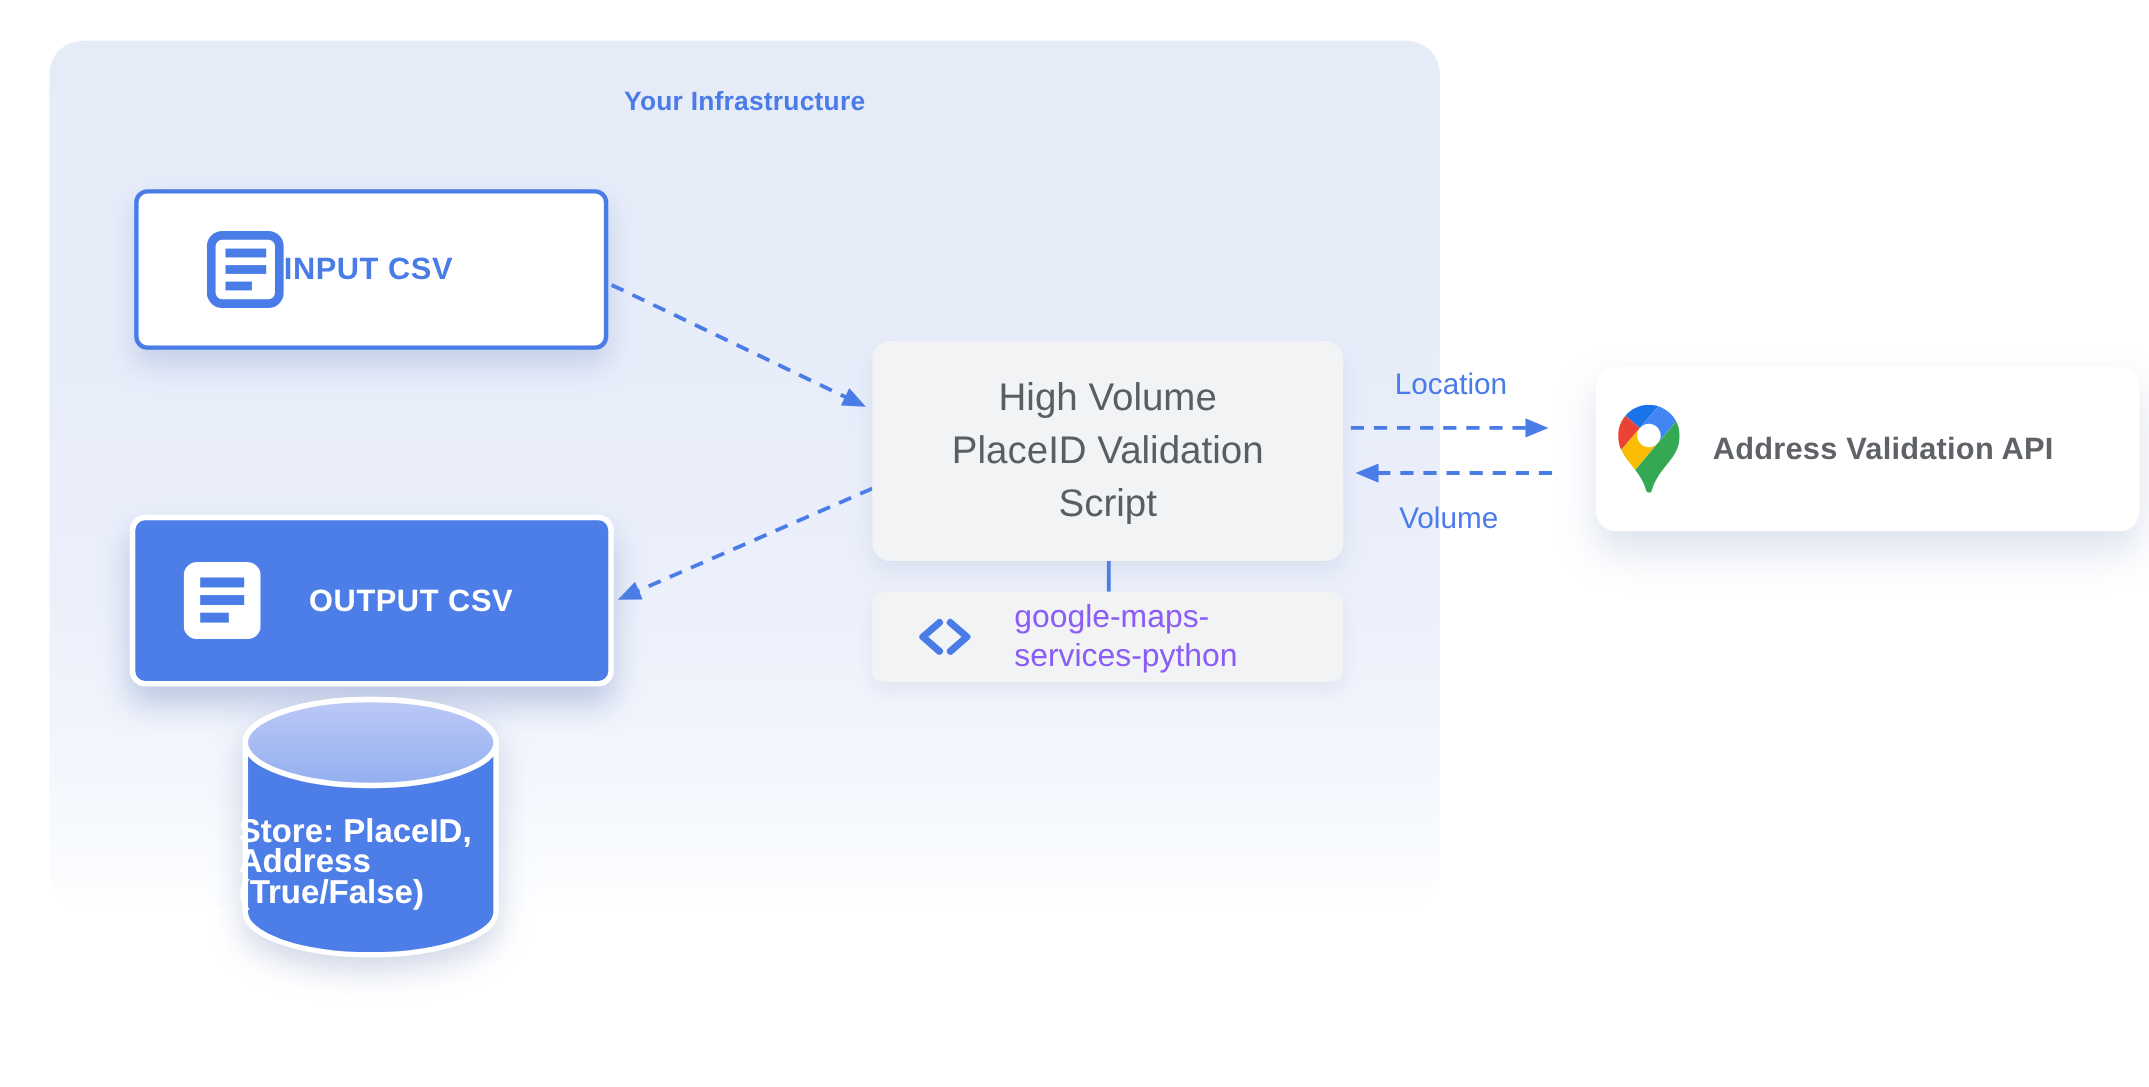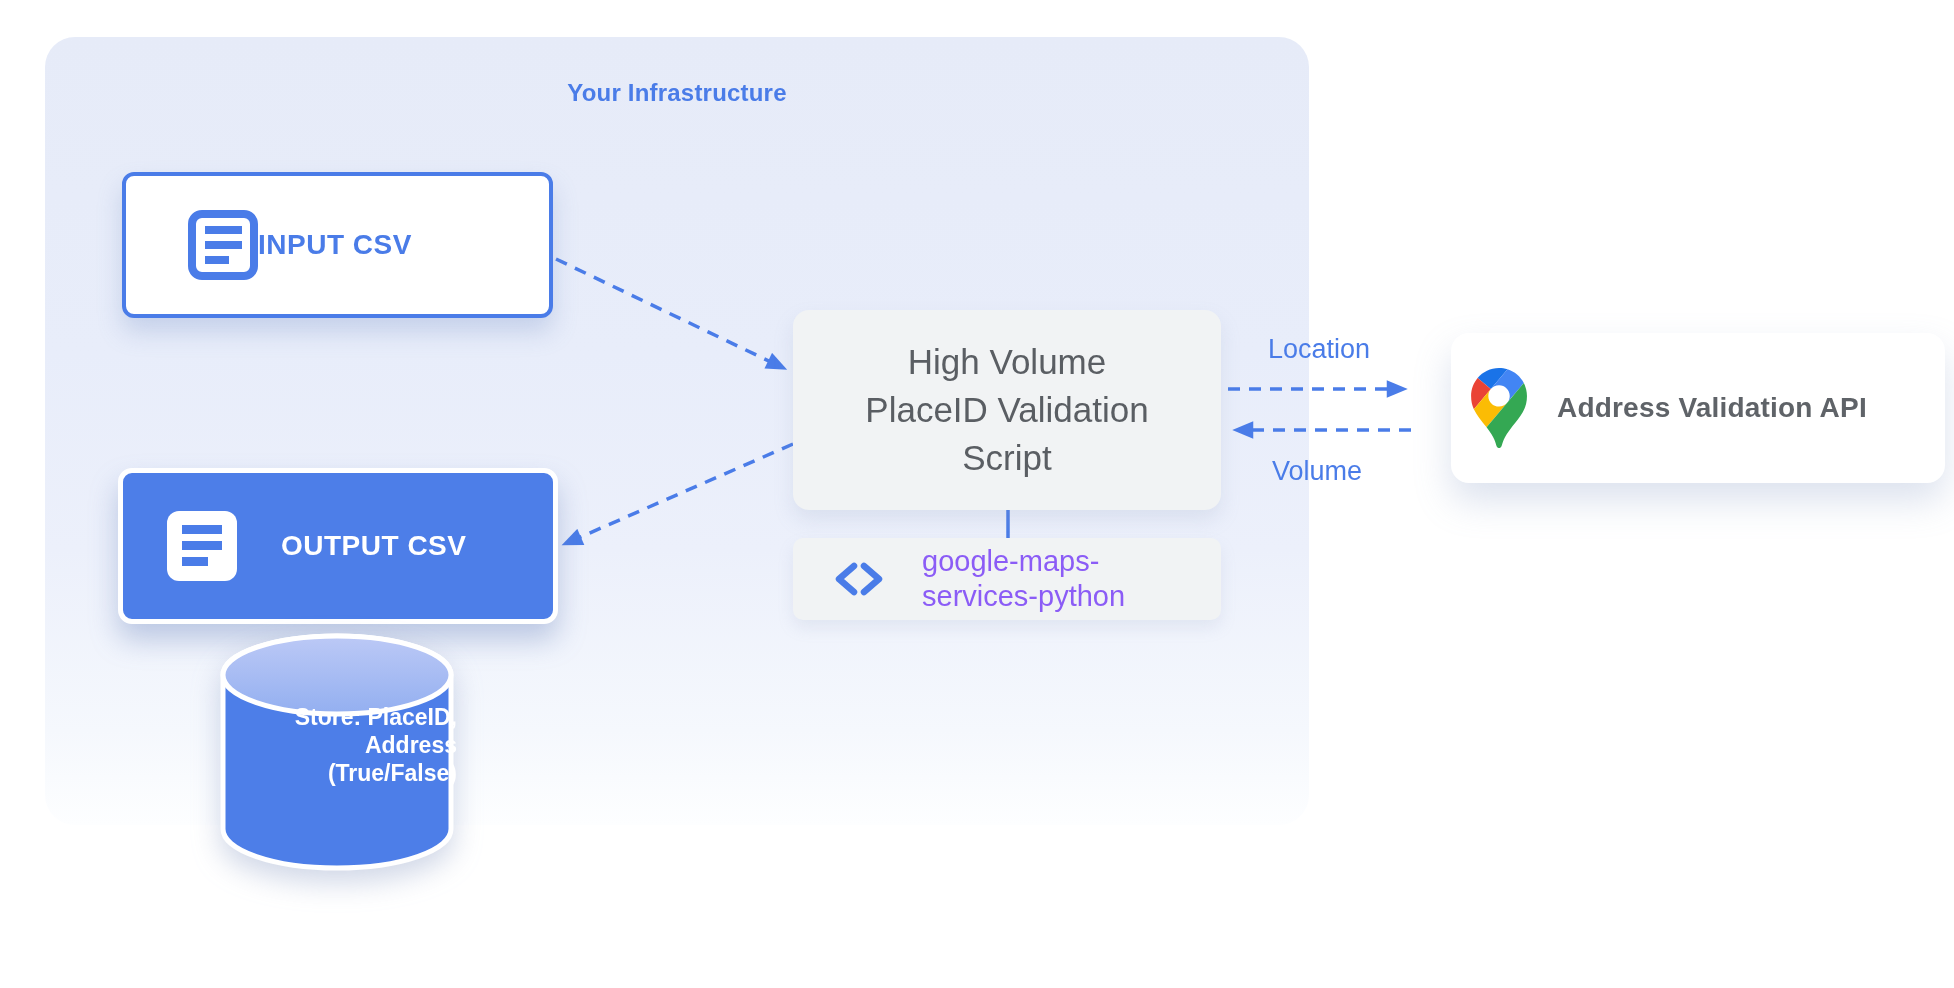--- a/index.html
+++ b/index.html
@@ -53,22 +53,22 @@
   .output-csv .node-label { margin-left:44px; color:#ffffff; }
 
   .node-label {
     font-size:28px; font-weight:bold; letter-spacing:0.5px; white-space:nowrap;
   }
 
   
   .cylinder-svg { position:absolute; left:217px; top:633px; z-index:3;
     filter: drop-shadow(0 12px 14px rgba(120,140,185,0.35)); }
   .cylinder-text {
-    position:absolute; left:217px; top:703px; width:240px; z-index:4;
-    text-align:right; color:#ffffff; font-size:23px; font-weight:bold; line-height:28px;
+    position:absolute; left:217px; top:742px; width:240px; z-index:4;
+    text-align:left; color:#ffffff; font-size:30px; font-weight:bold; line-height:28px;
   }
 
   
   .script-box {
     left:793px; top:310px; width:428px; height:200px;
     background:#f1f3f4; border-radius:16px;
     box-shadow: 0 10px 20px rgba(140,155,190,0.18);
     justify-content:center;
   }
   .script-text { text-align:center; color:#5a5e63; font-size:35px; font-weight:normal; line-height:48px; }

